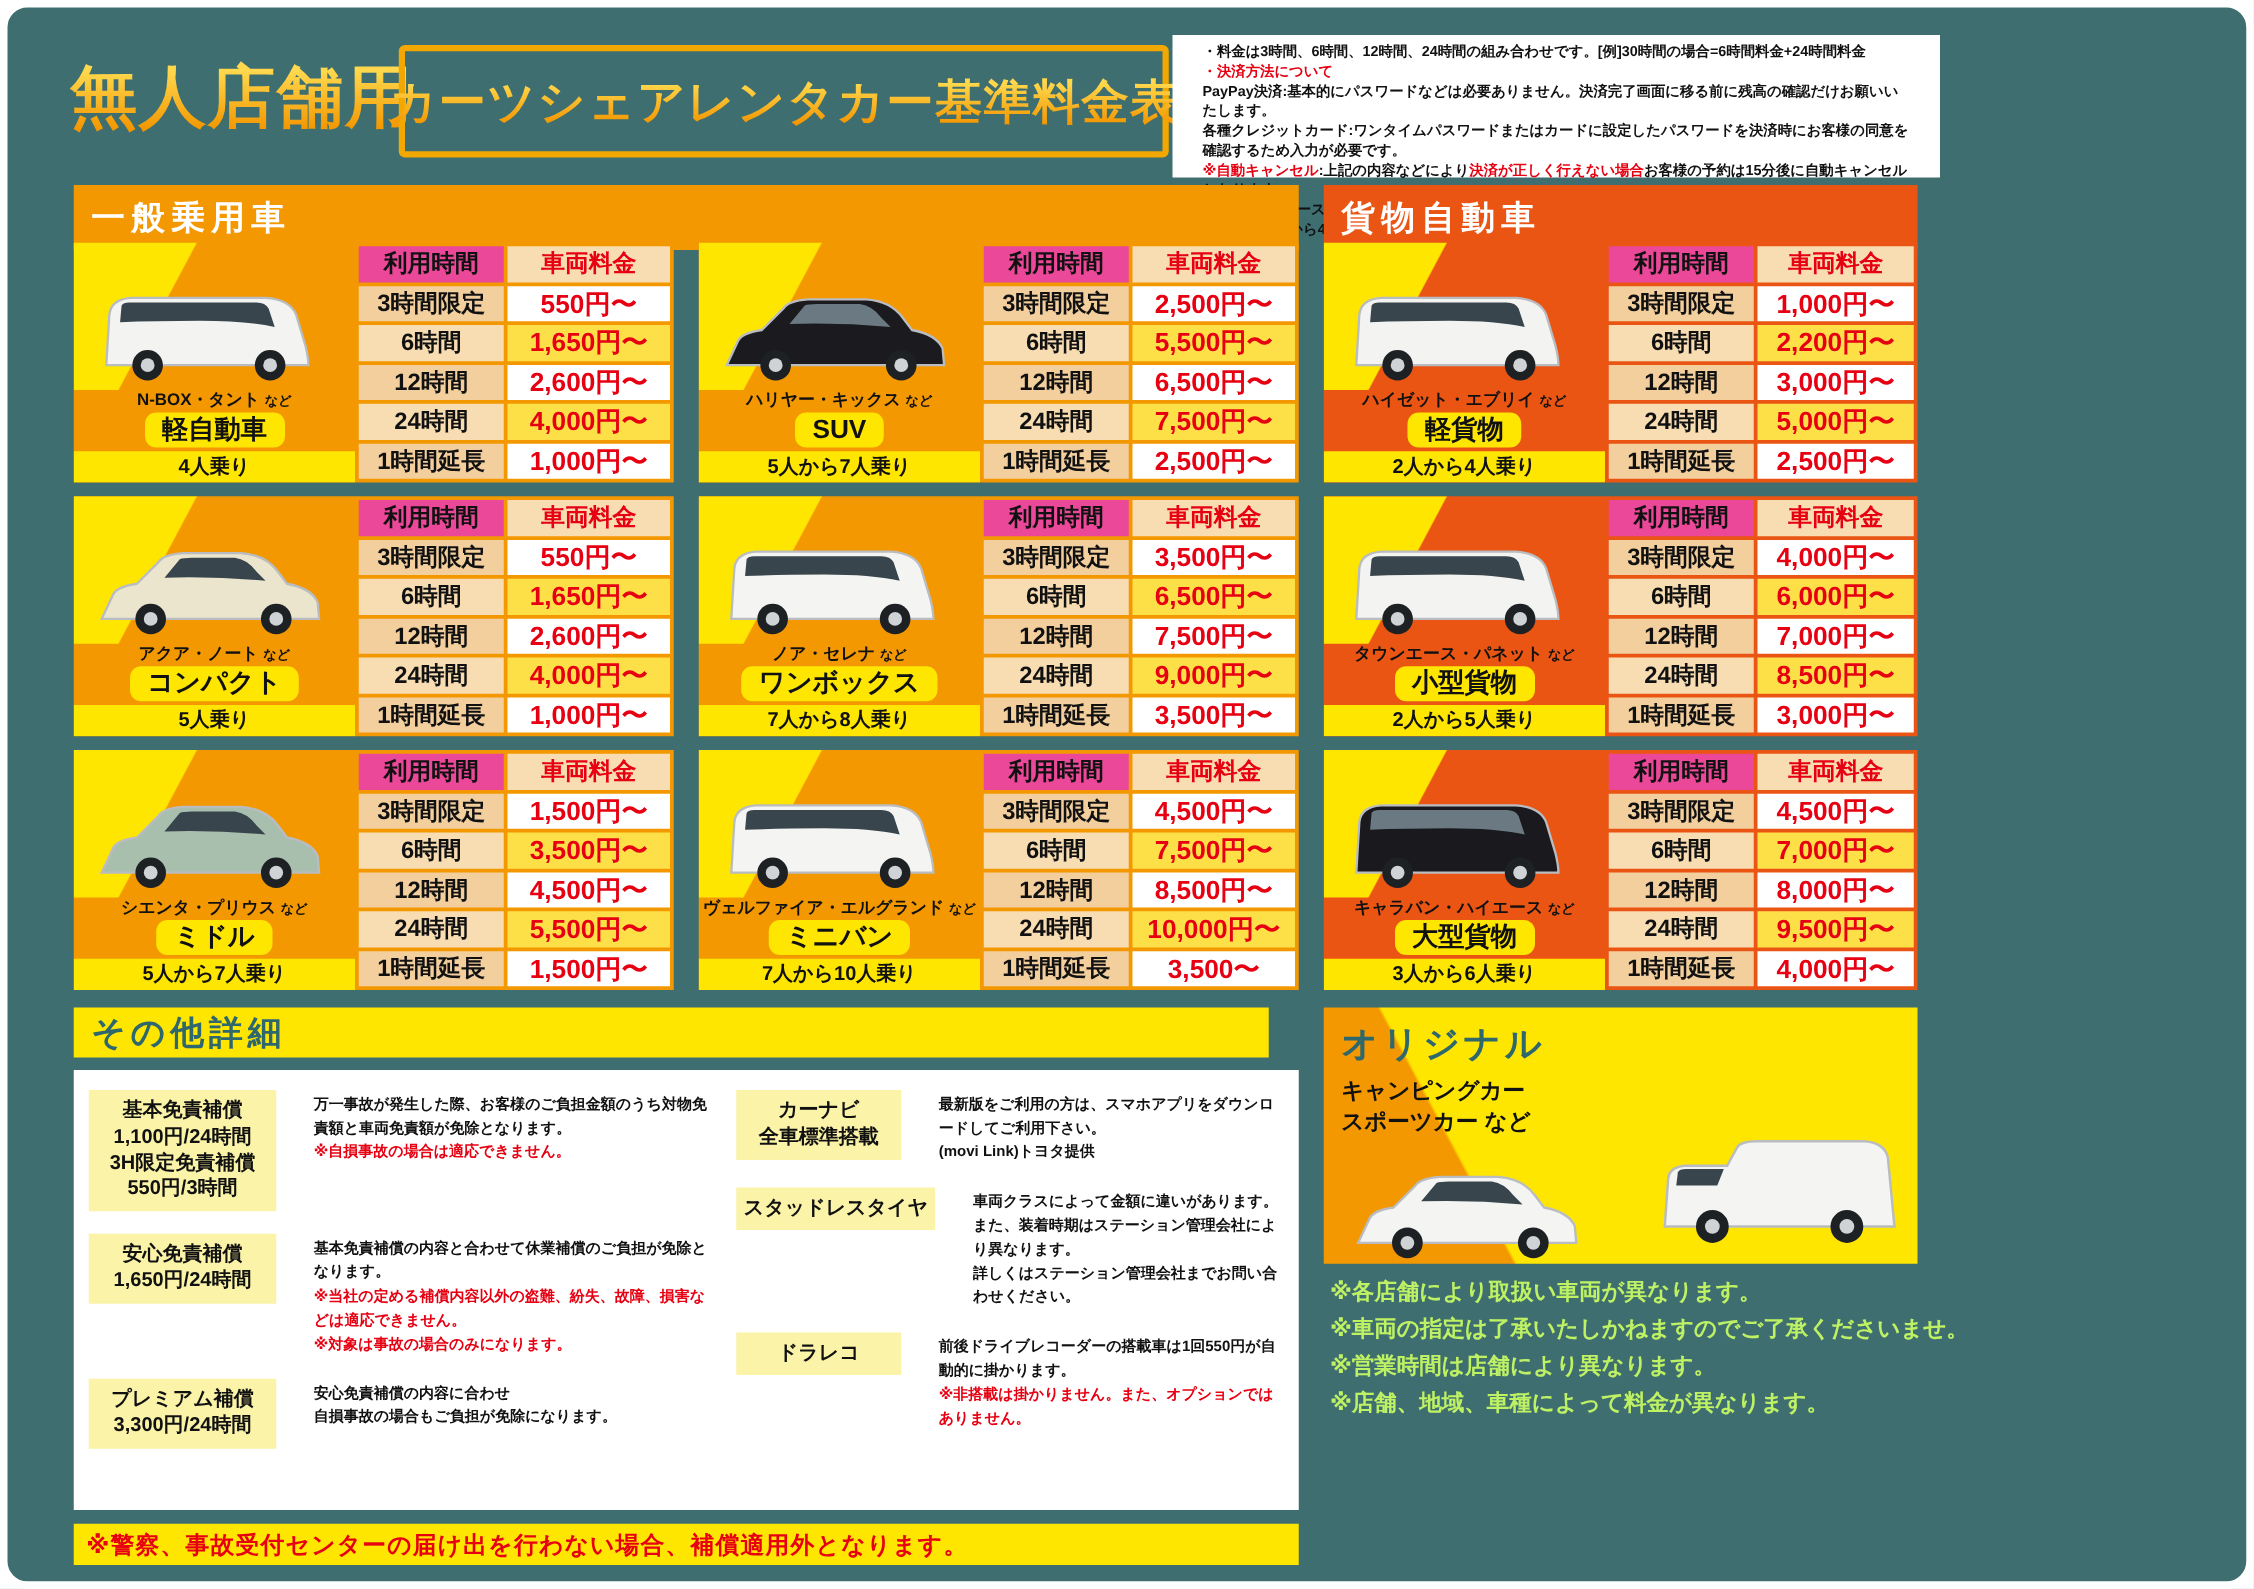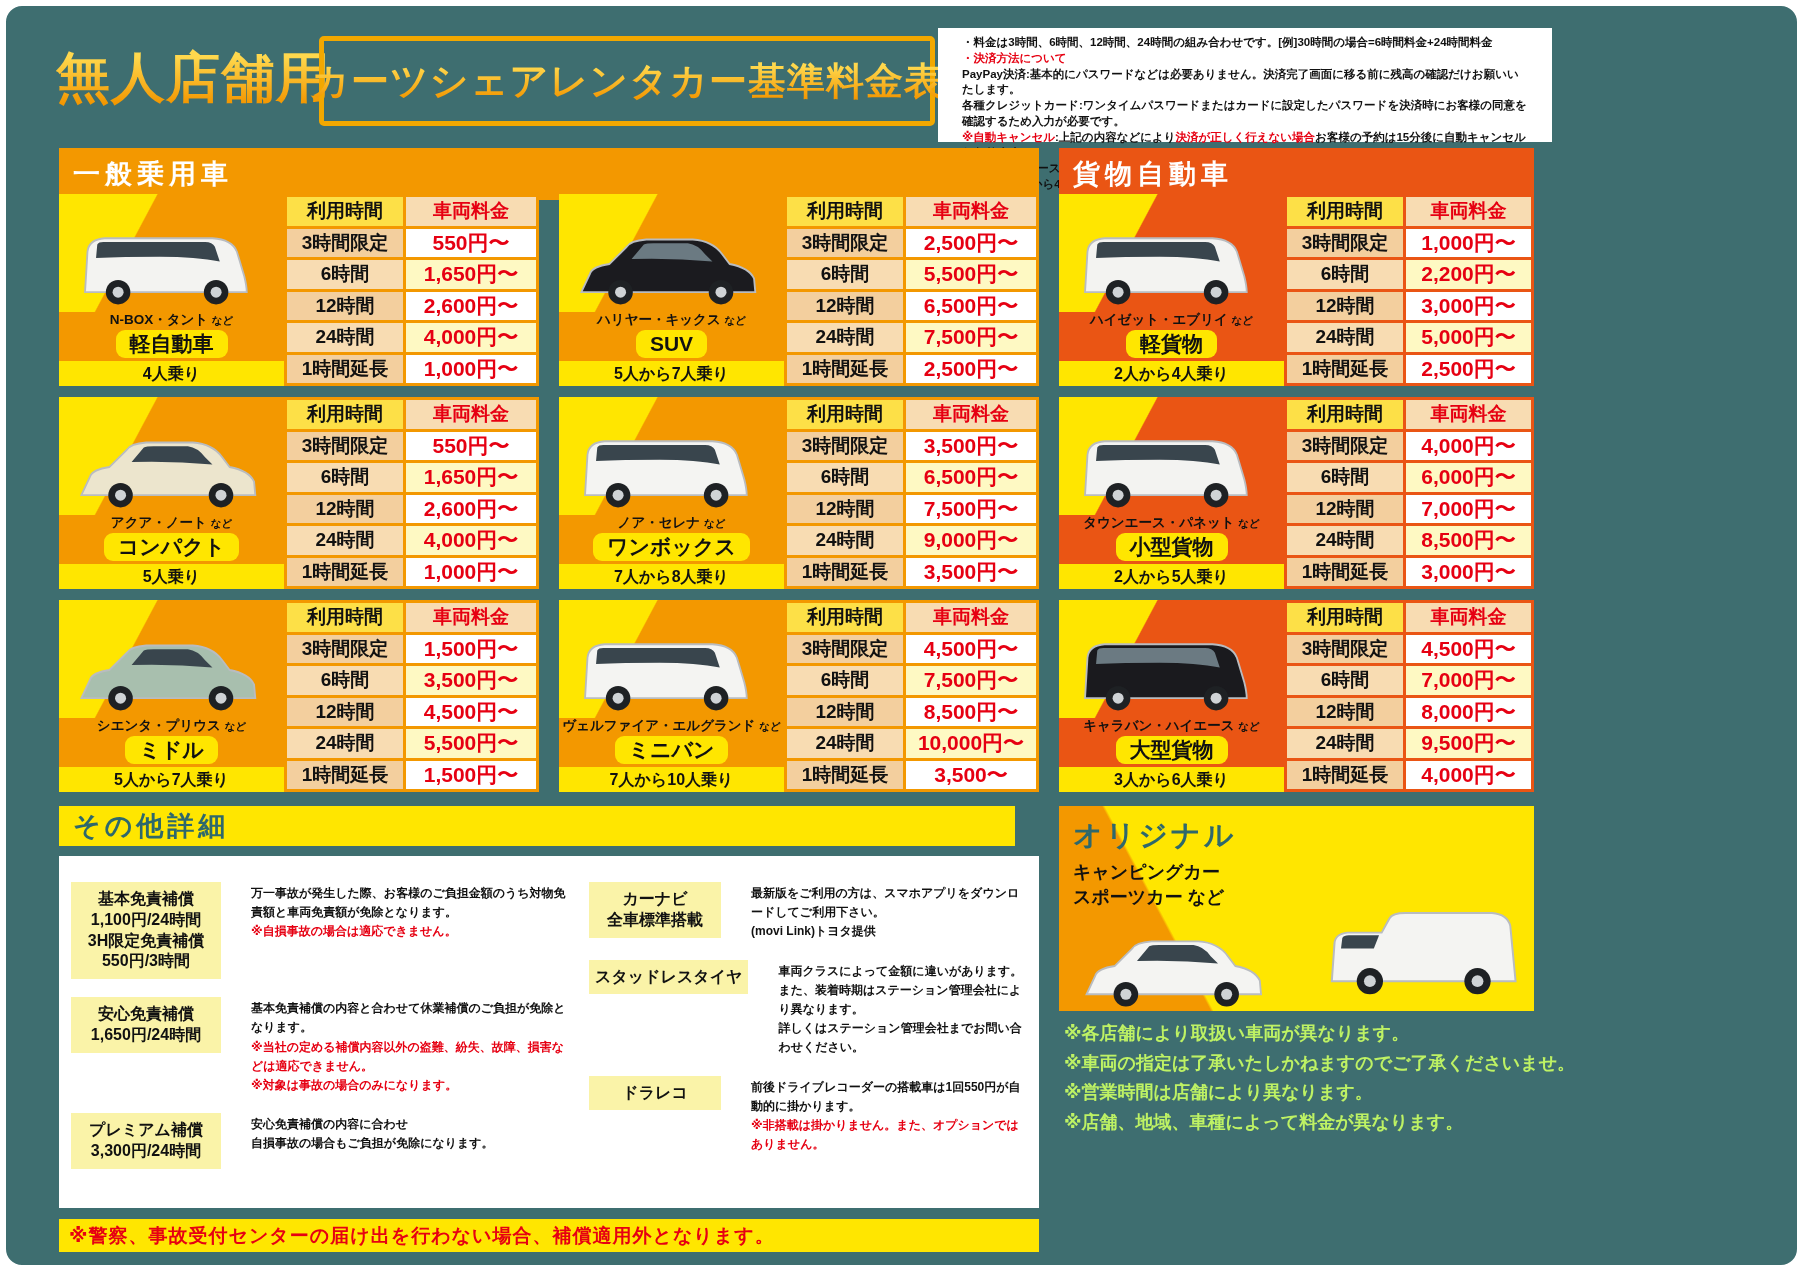--- a/index.html
+++ b/index.html
@@ -38,32 +38,32 @@
   .car-stage svg{width:196px;height:92px;margin-bottom:2px;}
   .models{text-align:center;font-size:13.5px;font-weight:bold;color:#111;white-space:nowrap;line-height:1.2;}
   .models .metc{font-size:10.5px;}
   .badge-wrap{text-align:center;margin:2px 0 3px;}
   .badge{display:inline-block;background:#FFE600;border-radius:9px;padding:1px 14px;font-size:21px;font-weight:bold;color:#111;line-height:1.25;}
   .capacity{background:#FFE600;text-align:center;font-weight:bold;font-size:16px;color:#111;height:25px;line-height:25px;}
 
   
   .ptable{flex:1;display:grid;grid-template-columns:116px 1fr;grid-auto-rows:1fr;gap:3px;padding:3px;box-sizing:border-box;}
   .cell{display:flex;align-items:center;justify-content:center;font-weight:bold;}
-  .cell.head-time{background:#fde047;font-size:19px;color:#111;}
+  .cell.head-time{background:#ec4899;font-size:19px;color:#111;}
   .cell.head-price{background:#F8DCB2;font-size:19px;color:#E60012;}
   .cell.time{background:#F3CF9E;font-size:19px;color:#111;}
   .cell.time.lt{background:#F8DCB2;}
   .cell.price{background:#ffffff;font-size:21px;color:#E60012;letter-spacing:0;}
-  .cell.price.alt{background:#fef9c3;}
+  .cell.price.alt{background:#fde047;}
 
   
   #details-bar{position:absolute;left:53px;top:800px;width:956px;height:40px;background:#FFE600;color:#2E686C;
     font-size:27px;font-weight:bold;display:flex;align-items:center;padding-left:14px;letter-spacing:4px;box-sizing:border-box;}
   #details-panel{position:absolute;left:53px;top:850px;width:980px;height:352px;background:#fff;display:flex;
-    box-sizing:border-box;padding:26px 12px;gap:16px;}
+    box-sizing:border-box;padding:16px 12px;gap:16px;}
   .dcol{display:flex;flex-direction:column;gap:18px;}
   .dcol.left{width:502px;}
   .dcol.right{flex:1;}
   .ditem{display:flex;gap:10px;align-items:flex-start;}
   .dlabel{background:#FAF3A8;padding:7px 6px;text-align:center;font-weight:bold;font-size:16px;line-height:1.3;color:#111;
     flex-shrink:0;min-width:150px;box-sizing:border-box;}
   .dcol.right .dlabel{min-width:132px;}
   .ddesc{font-weight:bold;font-size:12px;line-height:1.6;color:#111;padding-top:2px;margin-left:20px;}
   #warning-bar{position:absolute;left:53px;top:1213px;width:980px;height:33px;background:#FFE600;color:#E60012;
     font-size:19px;font-weight:bold;display:flex;align-items:center;padding-left:10px;box-sizing:border-box;letter-spacing:1px;text-align:center;}

